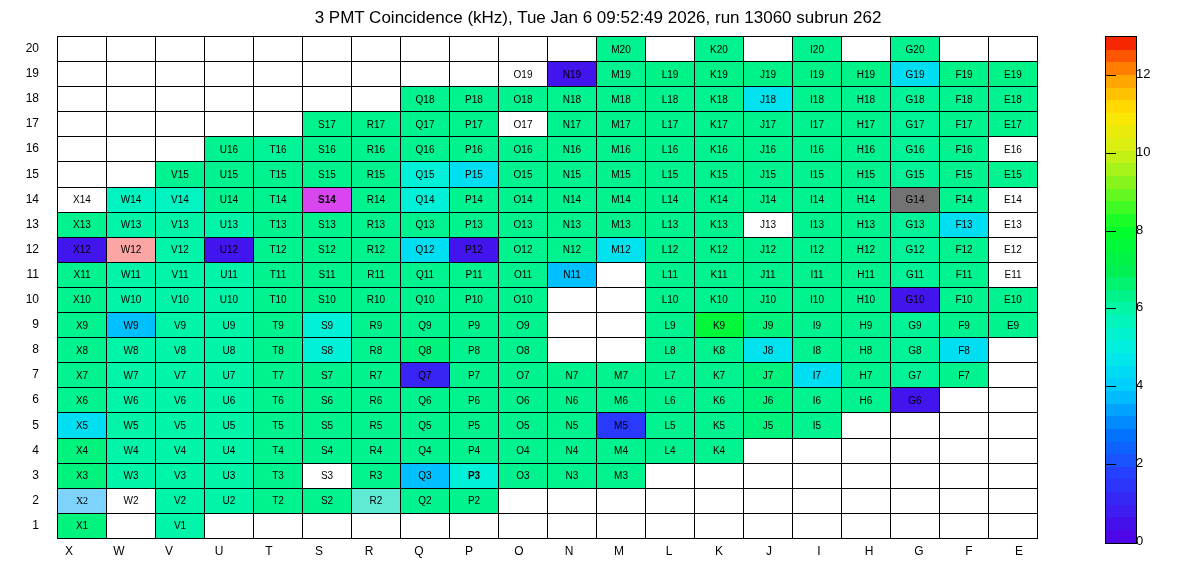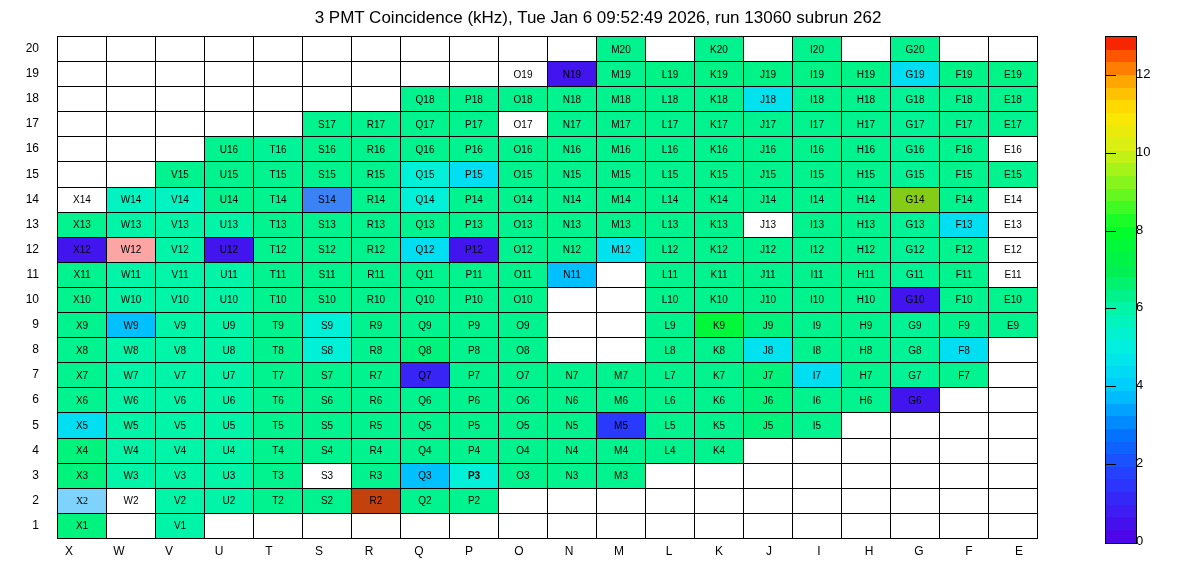--- a/index.html
+++ b/index.html
@@ -179,33 +179,33 @@
             <td style="background: rgb(0, 244, 151);">G15</td>
             <td style="background: rgb(0, 243, 142);">F15</td>
             <td style="background: rgb(0, 243, 142);">E15</td>
           </tr>
           <tr>
             <td class="empty">X14</td>
             <td style="background: rgb(0, 243, 192);">W14</td>
             <td style="background: rgb(0, 243, 192);">V14</td>
             <td style="background: rgb(0, 243, 142);">U14</td>
             <td style="background: rgb(0, 243, 142);">T14</td>
-            <td style="background: #3b82f6;">S14</td>
+            <td style="background: #d946ef; font-weight: bold;">S14</td>
             <td style="background: rgb(0, 243, 142);">R14</td>
             <td style="background: rgb(0, 241, 215);">Q14</td>
             <td style="background: rgb(0, 243, 142);">P14</td>
             <td style="background: rgb(0, 243, 142);">O14</td>
             <td style="background: rgb(0, 243, 142);">N14</td>
             <td style="background: rgb(0, 243, 142);">M14</td>
             <td style="background: rgb(0, 243, 142);">L14</td>
             <td style="background: rgb(0, 243, 142);">K14</td>
             <td style="background: rgb(0, 243, 142);">J14</td>
             <td style="background: rgb(0, 243, 142);">I14</td>
             <td style="background: rgb(0, 243, 142);">H14</td>
-            <td style="background: #84cc16; margin-top: 21px;">G14</td>
+            <td style="background: #737373; margin-top: 21px;">G14</td>
             <td style="background: rgb(0, 243, 142);">F14</td>
             <td class="empty">E14</td>
           </tr>
           <tr>
             <td style="background: rgb(0, 243, 142);">X13</td>
             <td style="background: rgb(0, 245, 168);">W13</td>
             <td style="background: rgb(0, 245, 168);">V13</td>
             <td style="background: rgb(0, 245, 168);">U13</td>
             <td style="background: rgb(0, 243, 142);">T13</td>
             <td style="background: rgb(0, 243, 142);">S13</td>
@@ -444,21 +444,21 @@
             <td class="empty"></td>
             <td class="empty"></td>
           </tr>
           <tr>
             <td style="background: #7dd3fc; font-family: Liberation Serif, serif;">X2</td>
             <td class="empty">W2</td>
             <td style="background: rgb(0, 245, 168);">V2</td>
             <td style="background: rgb(0, 245, 168);">U2</td>
             <td style="background: rgb(0, 243, 142);">T2</td>
             <td style="background: rgb(0, 243, 142);">S2</td>
-            <td style="background: #c2410c;">R2</td>
+            <td style="background: #5eead4;">R2</td>
             <td style="background: rgb(0, 243, 142);">Q2</td>
             <td style="background: rgb(0, 243, 142);">P2</td>
             <td class="empty"></td>
             <td class="empty"></td>
             <td class="empty"></td>
             <td class="empty"></td>
             <td class="empty"></td>
             <td class="empty"></td>
             <td class="empty"></td>
             <td class="empty"></td>

